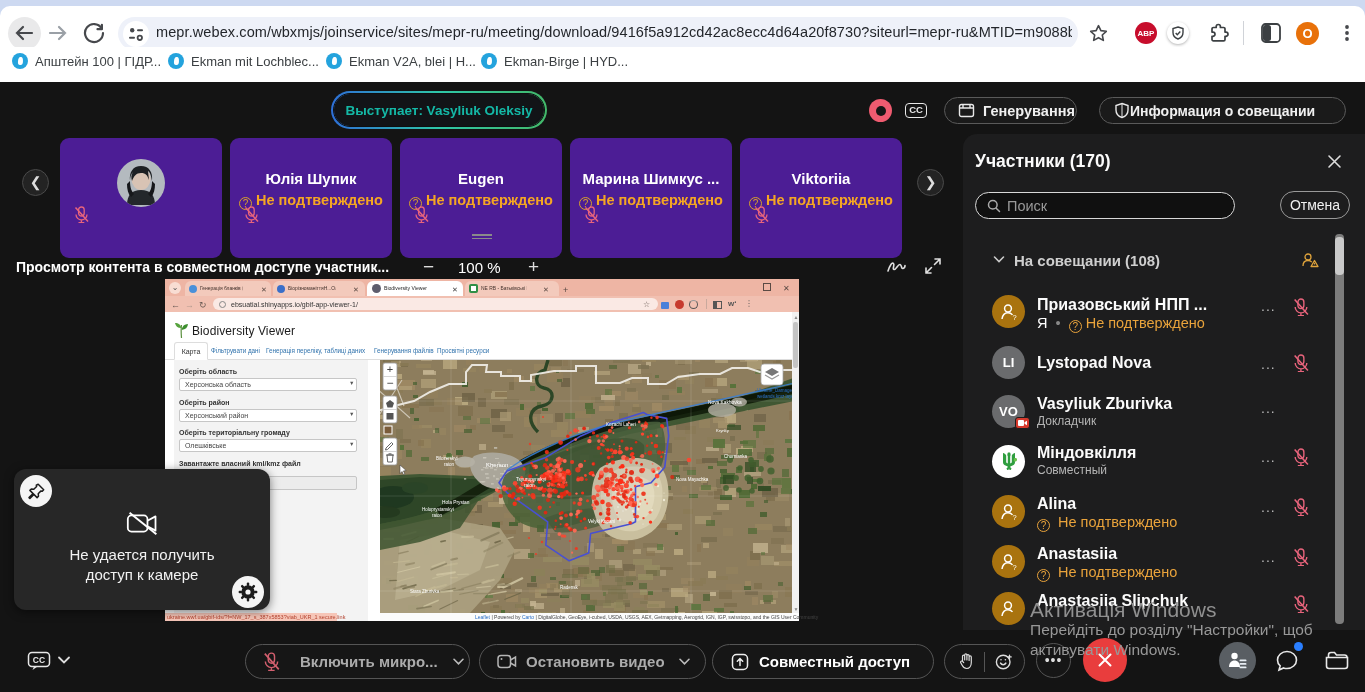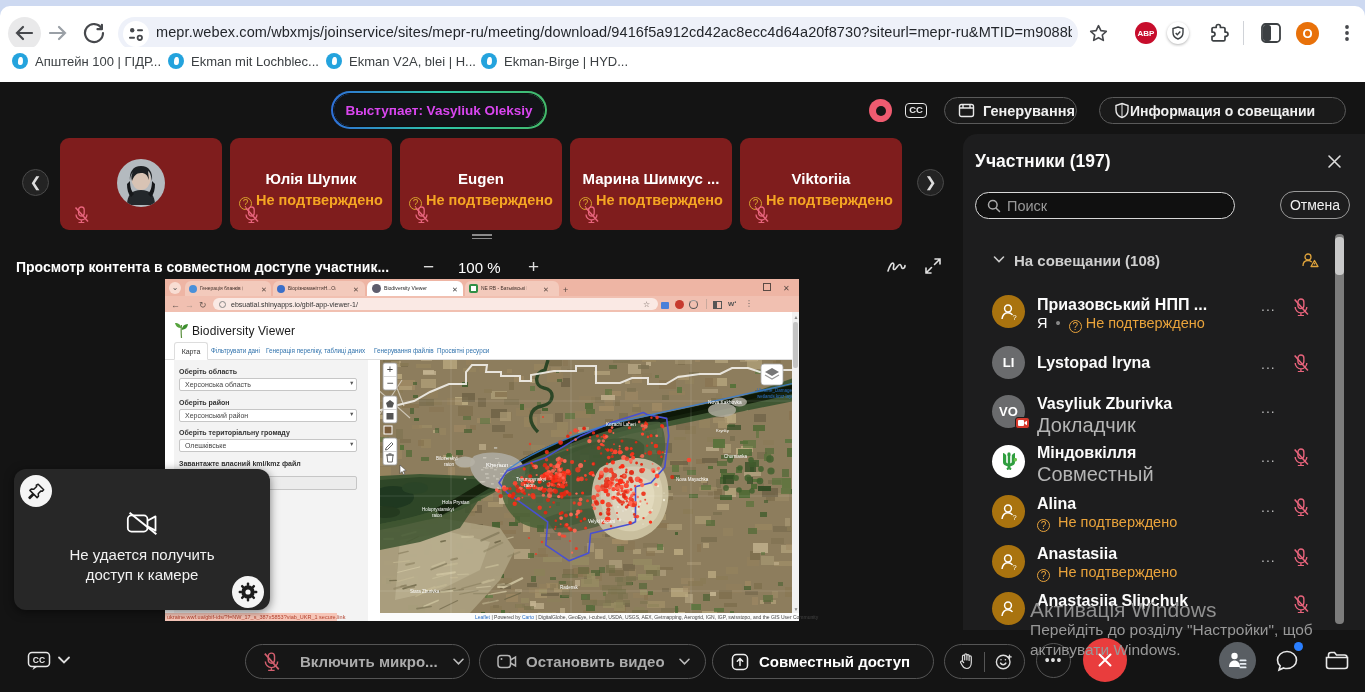--- a/index.html
+++ b/index.html
@@ -10,42 +10,42 @@
 #toolwrap{position:absolute;left:0;top:6px;width:1365px;height:76px;background:#fff;border-radius:10px 10px 0 0}
 #urlpill{position:absolute;left:118px;top:11px;width:960px;height:33px;background:#eef1f9;border-radius:17px}
 #urltxt{position:absolute;left:156px;top:18px;font-size:14.5px;color:#23262b;letter-spacing:0.1px;white-space:nowrap}
 #bkrow{position:absolute;left:0;top:47px;width:1365px;height:32px;background:#fff}
 .bk{position:absolute;top:6px;display:flex;align-items:center;font-size:13px;color:#3c4043}
 .bkicon{width:16px;height:16px;border-radius:50%;background:#24a3dd;margin-right:7px;position:relative}
 .bkicon:after{content:"";position:absolute;left:5.5px;top:4px;width:4.5px;height:8px;background:#fff;border-radius:50% 50% 50% 50%/60% 60% 40% 40%;transform:rotate(4deg)}
 
 #wx{position:absolute;left:0;top:82px;width:1365px;height:610px;background:#141414;color:#fff}
 #speaker{position:absolute;left:331px;top:9px;width:216px;height:38px;border-radius:19px;background:linear-gradient(90deg,#2e6fd8,#2ec7a8,#43b96a);padding:3px}
-#speaker .in{width:100%;height:100%;border-radius:16px;background:#121417;border:2px solid #121417;outline:1px solid #0e0f11;display:flex;align-items:center;justify-content:center;font-size:13.5px;font-weight:bold;color:#d946ef}
+#speaker .in{width:100%;height:100%;border-radius:16px;background:#121417;border:2px solid #121417;outline:1px solid #0e0f11;display:flex;align-items:center;justify-content:center;font-size:13.5px;font-weight:bold;color:#14b8a6}
 .toppill{position:absolute;top:15px;height:27px;border:1px solid #5a5a5a;border-radius:14px;background:#1a1a1a;display:flex;align-items:center;color:#f0f0f0;font-size:14.5px;font-weight:bold}
 
-.tile{position:absolute;top:56px;width:162px;height:92px;background:#7f1d1d;border-radius:9px}
+.tile{position:absolute;top:56px;width:162px;height:120px;background:#4c1d95;border-radius:9px}
 .tname{position:absolute;width:100%;top:32px;text-align:center;font-size:15px;font-weight:bold;color:#fff}
 .tnc{position:absolute;width:100%;top:54px;text-align:center;font-size:14.5px;color:#f5a623;font-weight:bold}
 .qmark{display:inline-block;width:13px;height:13px;border:1.4px solid #d6a02c;border-radius:50%;font-size:10px;line-height:12px;text-align:center;color:#d6a02c;vertical-align:-2px;margin-right:4px;font-weight:normal}
 .navarr{position:absolute;top:87px;width:27px;height:27px;border-radius:50%;background:#232323;border:1px solid #4a4a4a;color:#ddd;text-align:center;line-height:25px;font-size:14px}
 
 #cbar{position:absolute;left:0;top:166px;width:963px;height:30px;color:#fff}
 
 #shwin{position:absolute;left:165px;top:197px;width:634px;height:342px;background:#fff;font-family:"Liberation Sans",sans-serif}
 
 #campop{position:absolute;left:14px;top:387px;width:256px;height:141px;background:#272727;border-radius:12px;box-shadow:0 2px 10px rgba(0,0,0,.5)}
 
 #bbar{position:absolute;left:0;top:548px;width:1365px;height:62px}
 .bpill{position:absolute;height:35px;border:1px solid #555;border-radius:18px;display:flex;align-items:center;font-size:15px;color:#ababab;background:#161616}
 .bcirc{position:absolute;width:35px;height:35px;border:1px solid #555;border-radius:50%;background:#161616}
 
 #ppanel{position:absolute;left:963px;top:52px;width:402px;height:496px;background:#1d1d1e;border-radius:14px 0 0 0;overflow:hidden}
 .prow .nm{font-size:16px;font-weight:bold;color:#fbfbfb}
-.prow .sub{font-size:20px;color:#b5b5b5}
+.prow .sub{font-size:12px;color:#b5b5b5}
 .av{position:absolute;left:29px;width:33px;height:33px;border-radius:50%}
 .dots{position:absolute;left:298px;color:#bbb;font-size:14px;letter-spacing:1px}
 
 #wm1{position:absolute;left:1030px;top:516px;font-size:21px;color:#909090}
 #wm23{position:absolute;left:1030px;top:538px;font-size:15.5px;color:#989898;line-height:20px}
 </style></head>
 <body>
 <div id="stage">
   <div id="chrome">
     <div id="toolwrap">
@@ -1563,21 +1563,21 @@
           <rect x="8.8" y="0.6" width="2.4" height="3.4" rx="1" fill="#1c1c1c" transform="rotate(135 10 10)"></rect>
           <rect x="8.8" y="0.6" width="2.4" height="3.4" rx="1" fill="#1c1c1c" transform="rotate(180 10 10)"></rect>
           <rect x="8.8" y="0.6" width="2.4" height="3.4" rx="1" fill="#1c1c1c" transform="rotate(225 10 10)"></rect>
           <rect x="8.8" y="0.6" width="2.4" height="3.4" rx="1" fill="#1c1c1c" transform="rotate(270 10 10)"></rect>
           <rect x="8.8" y="0.6" width="2.4" height="3.4" rx="1" fill="#1c1c1c" transform="rotate(315 10 10)"></rect>
           <circle cx="10" cy="10" r="6.7" fill="#1c1c1c"></circle>
           <circle cx="10" cy="10" r="2.6" fill="#f5f5f5"></circle>
         </svg>
     </div>
     <div id="ppanel">
-      <div class="abs" style="left:12px;top:17px;font-size:17.5px;font-weight:bold;color:#fbfbfb">Участники (197)</div>
+      <div class="abs" style="left:12px;top:17px;font-size:17.5px;font-weight:bold;color:#fbfbfb">Участники (170)</div>
       <svg class="abs" style="left:364px;top:20px" width="15" height="15" viewBox="0 0 15 15" stroke="#ddd" stroke-width="1.6" stroke-linecap="round">
           <path d="M2 2l11 11M13 2L2 13"></path>
         </svg>
       <div class="abs" style="left:12px;top:58px;width:260px;height:27px;border:1.3px solid #d8d8d8;border-radius:14px;background:#101010"></div>
       <svg class="abs" style="left:24px;top:65px" width="14" height="14" viewBox="0 0 14 14" fill="none" stroke="#aaa" stroke-width="1.5">
           <circle cx="5.8" cy="5.8" r="4.3"></circle>
           <path d="M9.2 9.2l3.3 3.3" stroke-linecap="round"></path>
         </svg>
       <div class="abs" style="left:44px;top:64px;font-size:14.5px;color:#9a9a9a">Поиск</div>
       <div class="abs" style="left:317px;top:57px;width:70px;height:28px;border:1px solid #999;border-radius:14px;color:#f0f0f0;font-size:14px;text-align:center;line-height:26px">Отмена</div>
@@ -1606,21 +1606,21 @@
         <div class="dots" style="top:164px">...</div>
         <svg class="abs micoff" style="left:330px;top:164px" width="16" height="18" viewBox="0 0 15 17" fill="none" stroke="#e8647c" stroke-width="1.3">
             <rect x="4.6" y="1" width="5.6" height="9" rx="2.8"></rect>
             <path d="M2 8.5a5.5 5.5 0 0 0 11 0M7.4 14v2.4M4.5 16.6h5.8"></path>
             <path d="M1.5 1.5l12.5 14" stroke-width="1.5"></path>
           </svg>
       </div>
       <div class="prow">
         <div class="av" style="top:212px;background:#6a6b6d"></div>
         <div class="abs" style="left:29px;top:212px;width:33px;text-align:center;line-height:33px;font-size:13px;font-weight:bold;color:#fff">LI</div>
-        <div class="abs nm" style="left:74px;top:220px">Lystopad Iryna</div>
+        <div class="abs nm" style="left:74px;top:220px">Lystopad Nova</div>
         <div class="dots" style="top:222px">...</div>
         <svg class="abs micoff" style="left:330px;top:220px" width="16" height="18" viewBox="0 0 15 17" fill="none" stroke="#e8647c" stroke-width="1.3">
             <rect x="4.6" y="1" width="5.6" height="9" rx="2.8"></rect>
             <path d="M2 8.5a5.5 5.5 0 0 0 11 0M7.4 14v2.4M4.5 16.6h5.8"></path>
             <path d="M1.5 1.5l12.5 14" stroke-width="1.5"></path>
           </svg>
       </div>
       <div class="prow">
         <div class="av" style="top:261px;background:#6a6b6d"></div>
         <div class="abs" style="left:29px;top:261px;width:33px;text-align:center;line-height:33px;font-size:13px;font-weight:bold;color:#fff">VO</div>

